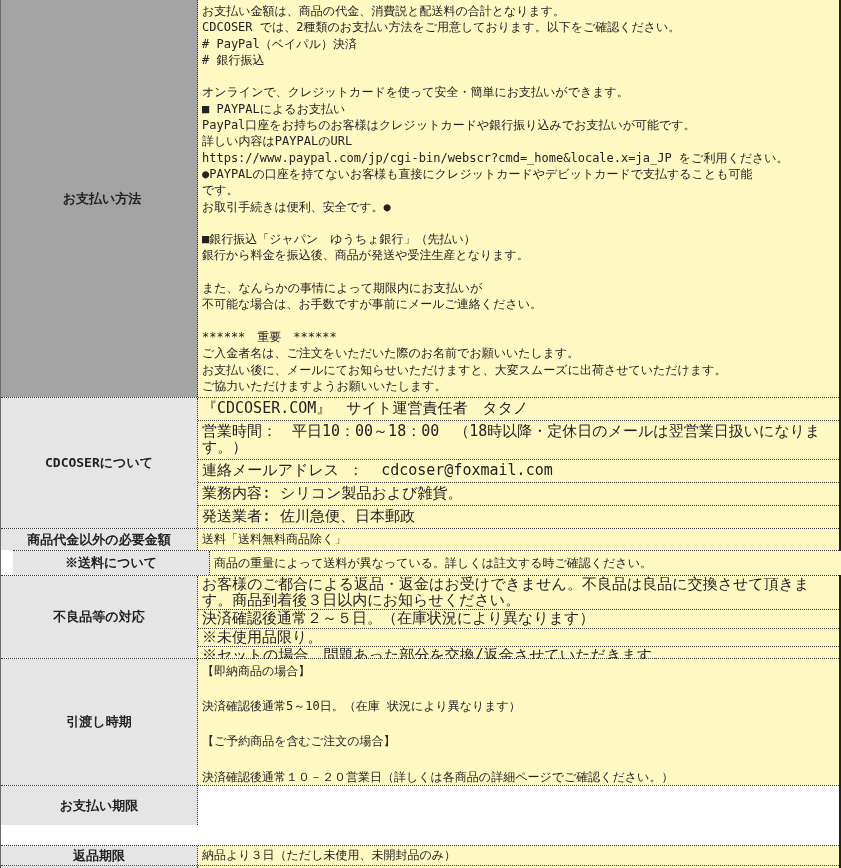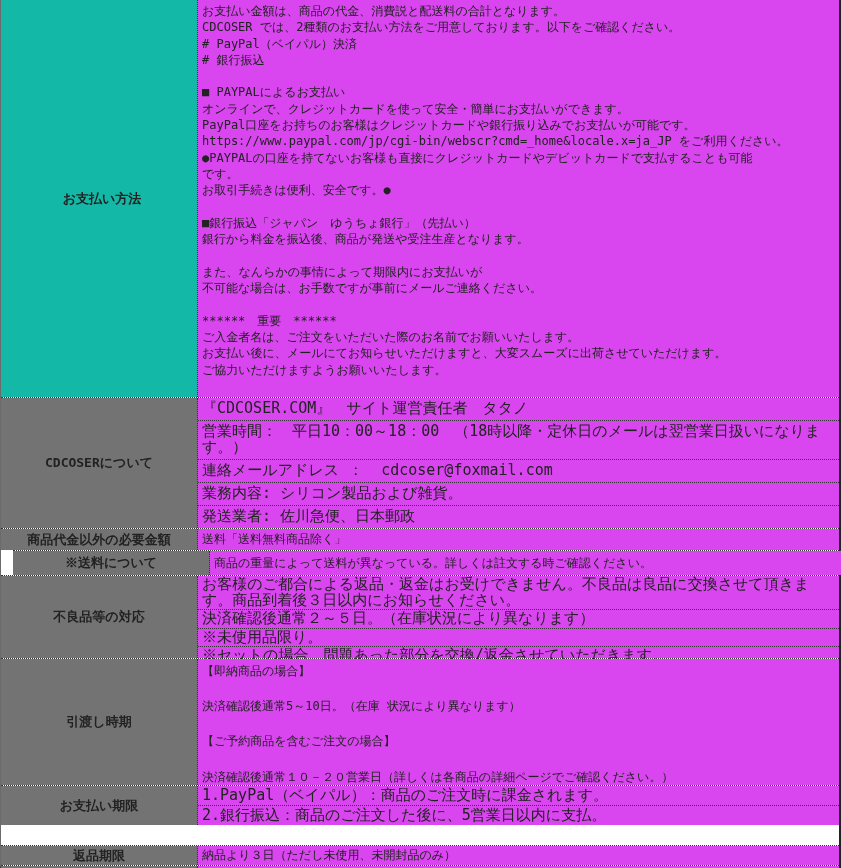--- a/index.html
+++ b/index.html
@@ -25,37 +25,37 @@
   .r4 { height: 25px; margin-left: 12px; }
   .r5 { height: 83px; }
   .r6 { height: 127px; }
   .r7 { height: 40px; }
   .r8 { height: 20px; margin-top: 20px; }
   .r9 { height: 21px; }
   .label-cell {
     flex: 0 0 197px;
     width: 197px;
     border-right: 1px dotted #333333;
-    background: #737373;
+    background: #e5e5e5;
     display: flex;
     align-items: center;
     justify-content: center;
     text-align: center;
     font-weight: bold;
     font-size: 13px;
     line-height: 16px;
     padding: 2px;
   }
-  .label-white { background: #14b8a6; padding-left: 8px; }
+  .label-white { background: #a3a3a3; padding-left: 8px; }
   .content-cell {
     flex: 1 1 auto;
     min-width: 0;
     display: flex;
     flex-direction: column;
-    background: #d946ef;
+    background: #fef9c3;
   }
   .para { padding: 3px 3px 0 4px; font-size: 12px; line-height: 16.3px; }
   .para .line { min-height: 16.3px; white-space: pre-wrap; }
   .para-loose { padding-top: 4px; line-height: 17.6px; }
   .para-loose .line { min-height: 17.6px; }
   .single {
     flex: 1;
     display: flex;
     align-items: center;
     padding: 0 4px;
@@ -80,23 +80,24 @@
 
   <div class="row r1">
     <div class="label-cell label-white">お支払い方法</div>
     <div class="content-cell">
       <div class="para">
         <div class="line">お支払い金額は、商品の代金、消費説と配送料の合計となります。</div>
         <div class="line">CDCOSER では、2種類のお支払い方法をご用意しております。以下をご確認ください。</div>
         <div class="line"># PayPal（ベイパル）決済</div>
         <div class="line"># 銀行振込</div>
         <div class="line"></div>
+        <div class="line">オンラインで、クレジットカードを使って安全・簡単にお支払いができます。</div>
         <div class="line">■ PAYPALによるお支払い</div>
-        <div class="line">オンラインで、クレジットカードを使って安全・簡単にお支払いができます。</div>
         <div class="line">PayPal口座をお持ちのお客様はクレジットカードや銀行振り込みでお支払いが可能です。</div>
+        <div class="line">詳しい内容はPAYPALのURL</div>
         <div class="line">https://www.paypal.com/jp/cgi-bin/webscr?cmd=_home&amp;locale.x=ja_JP をご利用ください。</div>
         <div class="line">●PAYPALの口座を持てないお客様も直接にクレジットカードやデビットカードで支払することも可能</div>
         <div class="line">です。</div>
         <div class="line">お取引手続きは便利、安全です。●</div>
         <div class="line"></div>
         <div class="line">■銀行振込「ジャパン　ゆうちょ銀行」（先払い）</div>
         <div class="line">銀行から料金を振込後、商品が発送や受注生産となります。</div>
         <div class="line"></div>
         <div class="line">また、なんらかの事情によって期限内にお支払いが</div>
         <div class="line">不可能な場合は、お手数ですが事前にメールご連絡ください。</div>
@@ -157,24 +158,20 @@
         <div class="line"></div>
         <div class="line">【ご予約商品を含むご注文の場合】</div>
         <div class="line"></div>
         <div class="line">決済確認後通常１０－２０営業日（詳しくは各商品の詳細ページでご確認ください。）</div>
       </div>
     </div>
   </div>
 
   <div class="row r7">
     <div class="label-cell">お支払い期限</div>
-    <div class="content-cell">
-      <div class="subrow">1.PayPal（ベイパル）：商品のご注文時に課金されます。</div>
-      <div class="subrow">2.銀行振込：商品のご注文した後に、5営業日以内に支払。</div>
-    </div>
   </div>
 
   <div class="row r8">
     <div class="label-cell">返品期限</div>
     <div class="content-cell">
       <div class="single">納品より３日（ただし未使用、未開封品のみ）</div>
     </div>
   </div>
 
   <div class="row r9">

